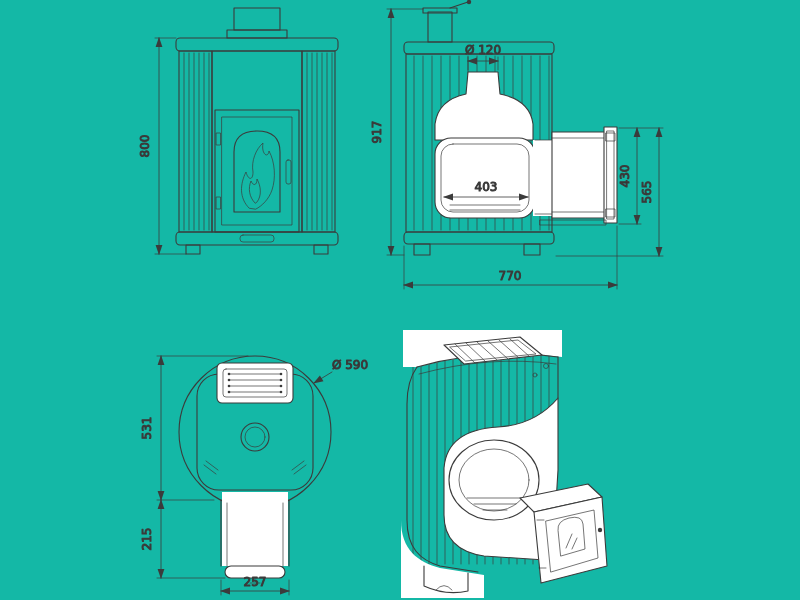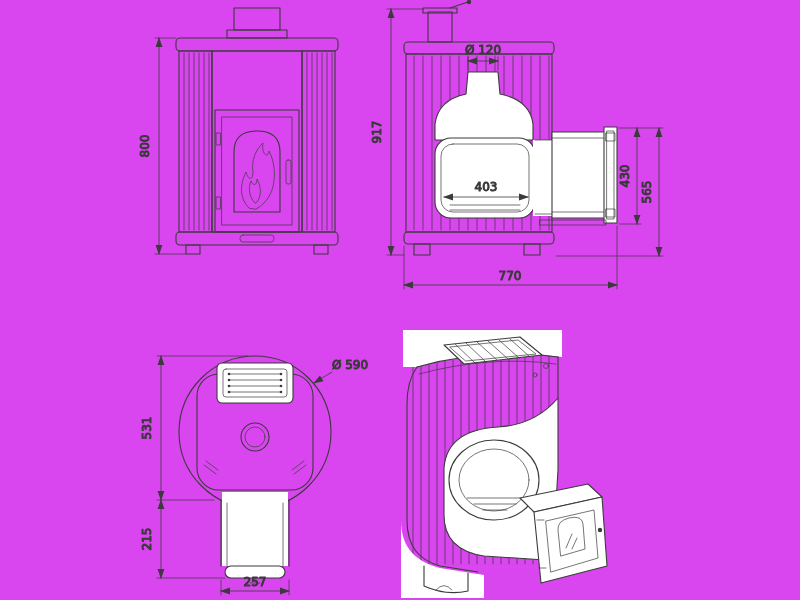--- a/index.html
+++ b/index.html
@@ -1,16 +1,16 @@
 <!DOCTYPE html>
 <html><head>
 <meta charset="utf-8">
 <style>
   html,body{margin:0;padding:0;background:#fff;}
-  .canvas{position:relative;width:800px;height:600px;background:#d946ef;overflow:hidden;}
+  .canvas{position:relative;width:800px;height:600px;background:#14b8a6;overflow:hidden;}
   svg{display:block;}
   .dimtext{font:12px "DejaVu Sans", sans-serif;fill:#2e2e2e;}
   .outline{stroke-width:1.1;}
   .thin{stroke-width:0.7;}
   .dim{stroke-width:0.8;}
   .ext{stroke-width:0.7;}
 </style>
 </head>
 <body>
 

